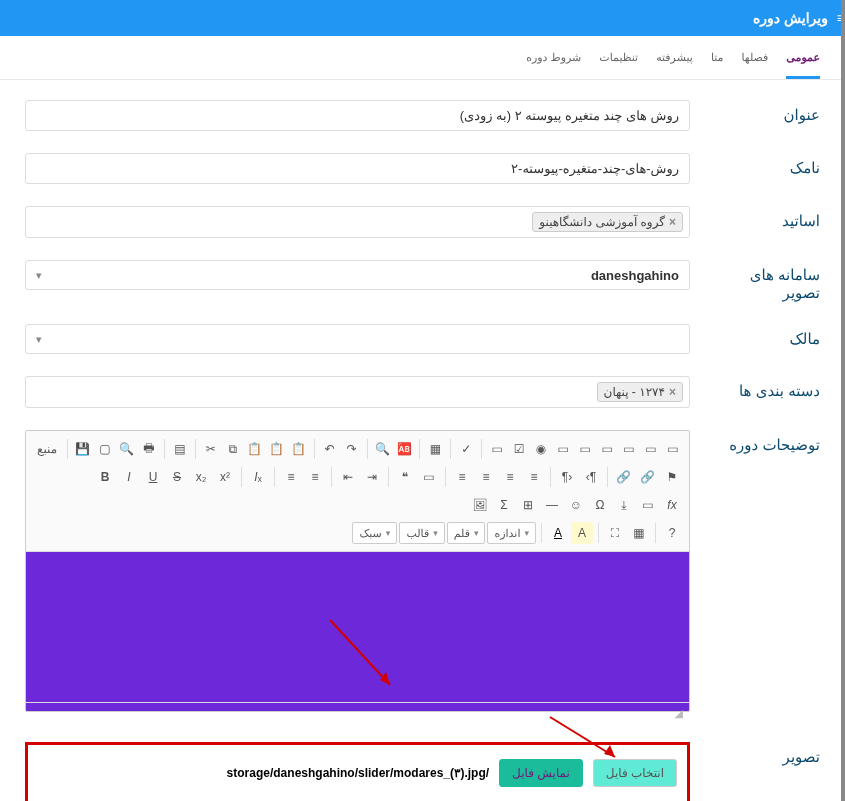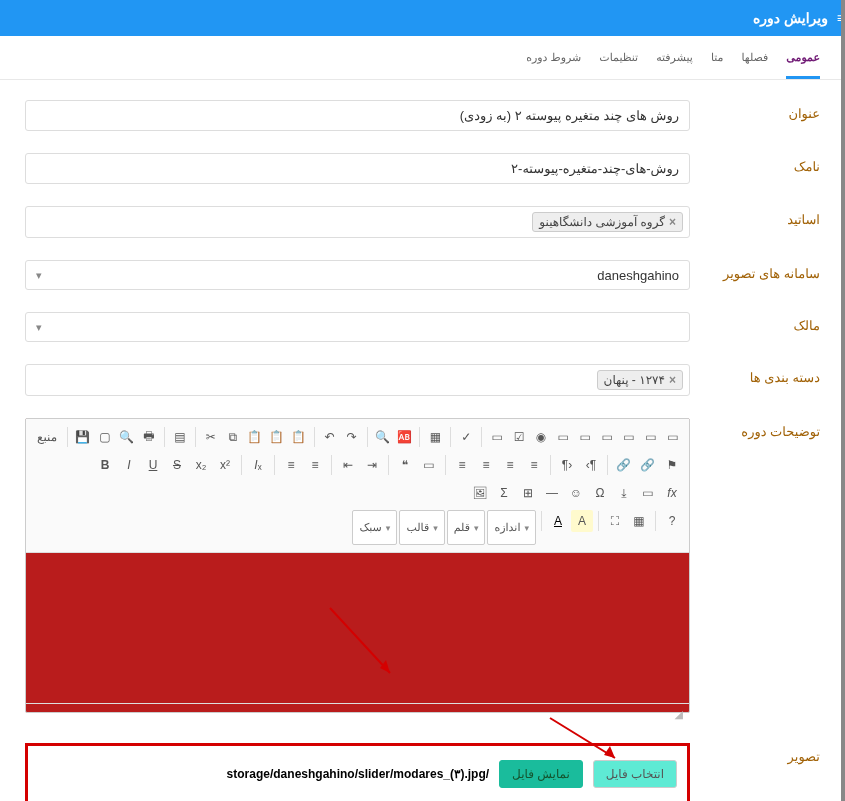--- a/index.html
+++ b/index.html
@@ -4,43 +4,43 @@
 <style>
 * { box-sizing: border-box; margin: 0; padding: 0; }
 body { font-family: Tahoma, Arial, sans-serif; font-size: 13px; background: #fff; color: #555; width: 845px; }
 .header { background: #2196F3; color: #fff; padding: 10px 0; font-weight: bold; font-size: 14px; }
 .header .menu-icon { display: inline-block; margin-left: 5px; }
 .tabs { display: flex; gap: 18px; padding: 15px 25px 0; border-bottom: 1px solid #e8e8e8; color: #666; }
 .tab { padding-bottom: 12px; cursor: pointer; font-size: 11px; }
 .tab.active { color: #701a75; border-bottom: 3px solid #2196F3; font-weight: bold; }
 .form-area { padding: 20px 25px 10px; }
 .form-row { display: flex; align-items: flex-start; margin-bottom: 22px; gap: 20px; }
-.form-label { width: 110px; text-align: right; color: #a16207; font-size: 13px; padding-top: 6px; flex-shrink: 0; }
+.form-label { width: 110px; text-align: right; color: #0c4a6e; font-size: 15px; padding-top: 6px; flex-shrink: 0; }
 .form-control-wrap { flex: 1; min-width: 0; position: relative; }
 .form-input { width: 100%; border: 1px solid #ddd; border-radius: 3px; padding: 7px 10px; font-family: inherit; font-size: 13px; color: #333; direction: rtl; }
 .tag-container { display: inline-flex; flex-wrap: wrap; gap: 4px; border: 1px solid #ddd; border-radius: 3px; padding: 4px 6px; width: 100%; min-height: 32px; align-items: center; }
 .tag { background: #eee; border: 1px solid #ccc; border-radius: 3px; padding: 2px 6px; font-size: 12px; display: inline-flex; align-items: center; gap: 4px; color: #444; }
 .tag .x { color: #888; cursor: pointer; font-weight: bold; }
 .select-like { width: 100%; border: 1px solid #ddd; border-radius: 3px; padding: 6px 10px; display: flex; justify-content: space-between; align-items: center; color: #333; background: #fff; min-height: 30px; }
 .select-like .chev { color: #888; font-size: 11px; }
 .select-like.ltr-content { direction: ltr; }
-.select-like.ltr-content .val { text-align: left; }
-.editor { border: 1px solid #ccc; border-radius: 2px; background: #b91c1c; }
+.select-like.ltr-content .val { text-align: left; font-weight: bold; }
+.editor { border: 1px solid #ccc; border-radius: 2px; background: #6d28d9; }
 .editor-toolbar { border-bottom: 1px solid #ddd; padding: 4px; background: #fafafa; }
 .tb-row { display: flex; flex-wrap: nowrap; gap: 2px; padding: 3px 2px; justify-content: flex-end; direction: ltr; }
 .tb-btn { width: 22px; height: 22px; border: 1px solid transparent; background: transparent; display: inline-flex; align-items: center; justify-content: center; font-size: 12px; color: #555; cursor: pointer; border-radius: 2px; }
 .tb-sep { width: 1px; height: 20px; background: #ddd; margin: 1px 3px; }
-.tb-combo { height: 35px; border: 1px solid #ccc; background: #fff; padding: 0 6px; font-size: 11px; color: #555; display: inline-flex; align-items: center; gap: 4px; border-radius: 2px; cursor: pointer; }
+.tb-combo { height: 22px; border: 1px solid #ccc; background: #fff; padding: 0 6px; font-size: 11px; color: #555; display: inline-flex; align-items: center; gap: 4px; border-radius: 2px; cursor: pointer; }
 .tb-combo::after { content: "▾"; font-size: 9px; color: #888; }
 .editor-body { min-height: 150px; padding: 10px; direction: rtl; }
 .editor-footer { border-top: 1px solid #ddd; padding: 4px 6px; font-size: 11px; color: #888; text-align: left; }
 .editor-footer .drag { float: right; cursor: nwse-resize; color: #bbb; }
 .image-row { border: 3px solid #d40000; padding: 14px 10px; display: flex; align-items: center; gap: 10px; }
 .btn { border: 1px solid #ccc; background: #5eead4; padding: 6px 12px; border-radius: 3px; font-family: inherit; font-size: 12px; cursor: pointer; color: #555; }
-.btn.primary { background: #1abc9c; color: #14532d; border-color: #1abc9c; }
+.btn.primary { background: #1abc9c; color: #701a75; border-color: #1abc9c; }
 .path-text { font-size: 12px; color: #000000; font-weight: bold; direction: ltr; }
 svg.arrowsvg line { stroke: #d40000; stroke-width: 2; }
 svg.arrowsvg polygon { fill: #d40000; }
 .right-border { position: fixed; top: 0; right: 0; width: 4px; height: 801px; background: #888; }
 </style>
 </head>
 <body>
 
 <div class="right-border"></div>
 

